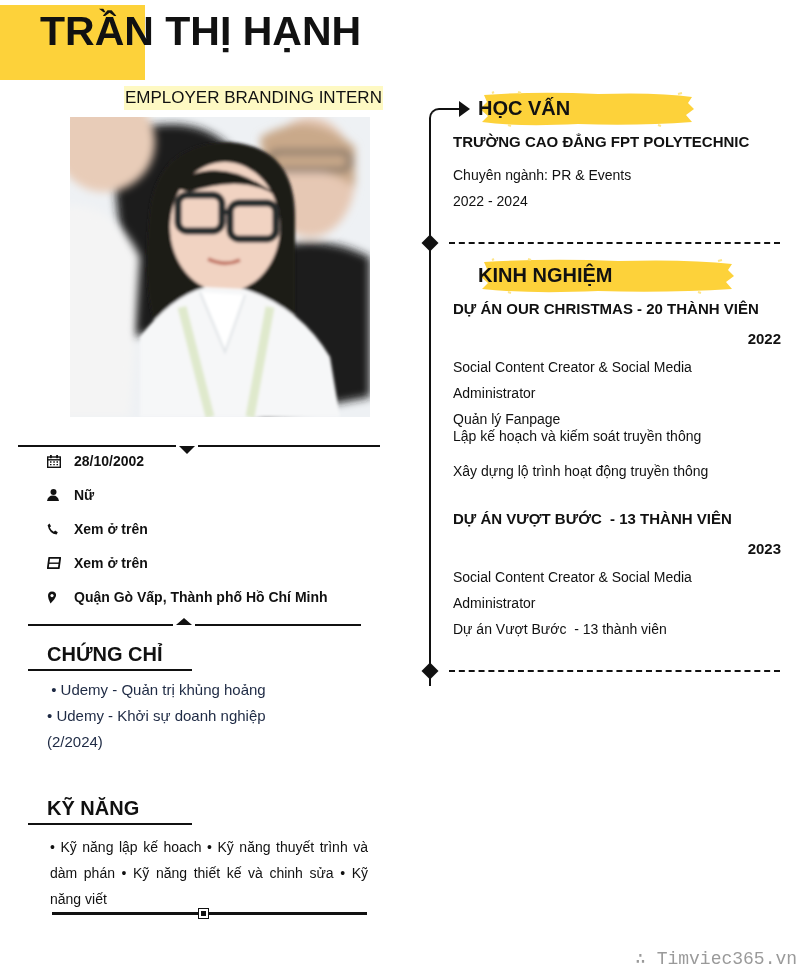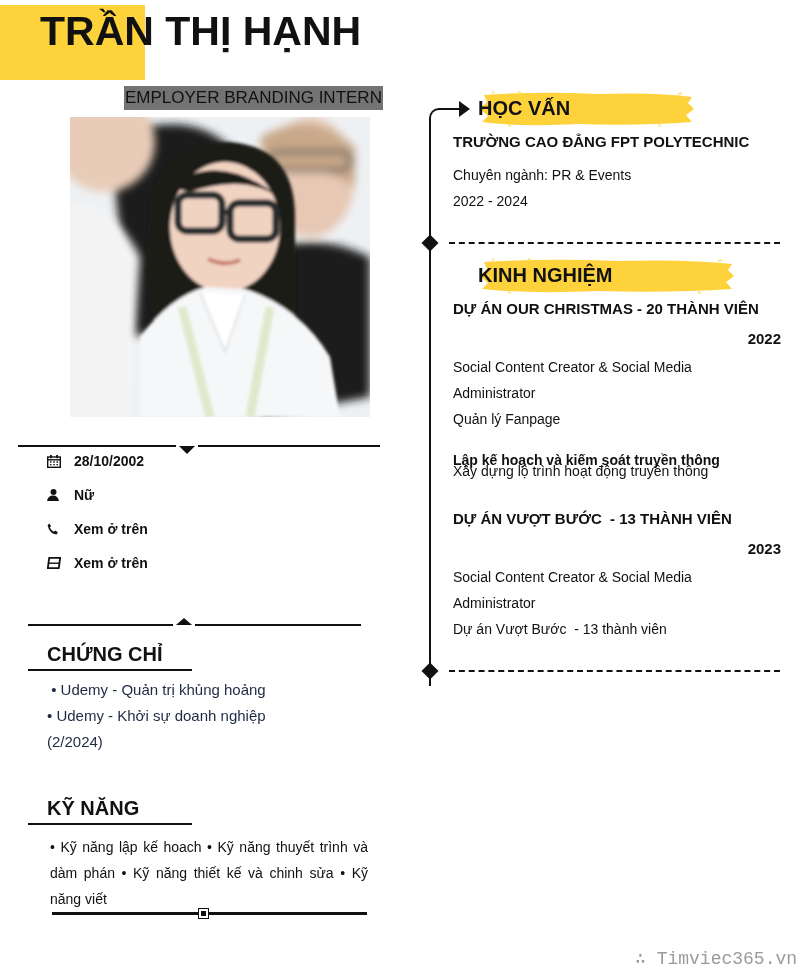--- a/index.html
+++ b/index.html
@@ -1,21 +1,21 @@
 <!DOCTYPE html>
 <html><head>
 <meta charset="utf-8">
 <style>
   * { box-sizing: border-box; margin: 0; padding: 0; }
   html, body { width: 811px; height: 971px; background: #ffffff; overflow: hidden; }
   body { position: relative; font-family: "Liberation Sans", "DejaVu Sans", sans-serif; color: #111; }
 
   .name-block { position: absolute; left: 0; top: 5px; width: 145px; height: 75px; background: #fdd23a; }
   .name { position: absolute; left: 40px; top: 8px; font-size: 41px; font-weight: bold; letter-spacing: 0px; color: #111; white-space: nowrap; }
-  .role { position: absolute; left: 124px; top: 86px; height: 24px; padding: 0 1px; background: #737373; font-size: 17px; line-height: 24px; color: #111; white-space: nowrap; }
+  .role { position: absolute; left: 124px; top: 86px; height: 24px; padding: 0 1px; background: #fef9c3; font-size: 17px; line-height: 24px; color: #111; white-space: nowrap; }
 
   .photo { position: absolute; left: 70px; top: 117px; width: 300px; height: 300px; overflow: hidden; background: #e9eef2; }
 
   .divider-top { position: absolute; left: 18px; top: 445px; width: 362px; height: 2px; background: #111; }
   .divider-top .gap { position: absolute; left: 158px; top: -1px; width: 22px; height: 4px; background: #fff; }
   .tri-down { position: absolute; left: 179px; top: 446px; width: 0; height: 0; border-left: 8px solid transparent; border-right: 8px solid transparent; border-top: 8px solid #111; }
 
   .info { position: absolute; left: 45px; top: 444px; width: 340px; font-weight: bold; }
   .info-row { display: flex; align-items: center; height: 34px; }
   .info-row .ic { width: 29px; height: 16px; display: flex; align-items: center; justify-content: flex-start; padding-left: 2px; }
@@ -139,20 +139,29 @@
   </div>
   <div class="info-row">
     <span class="ic">
       <svg width="14" height="12" viewBox="0 0 14 12">
           <path d="M2.2 0.8 H13.2 L11.8 11.2 H0.8Z" fill="none" stroke="#111" stroke-width="1.8" stroke-linejoin="round"></path>
           <path d="M1.6 6.2 L12.4 6.2" stroke="#111" stroke-width="1.4"></path>
         </svg>
     </span>
     <span class="txt">Xem ở trên</span>
   </div>
+  <div class="info-row">
+    <span class="ic">
+      <svg width="10" height="13" viewBox="0 0 10 13">
+          <path d="M5 0.5 Q9.5 0.5 9 5 Q8 8 3.5 12.5 Q1 8 1 5 Q1 0.5 5 0.5Z" fill="#111"></path>
+          <circle cx="5" cy="4.6" r="1.6" fill="#fff"></circle>
+        </svg>
+    </span>
+    <span class="txt">Quận Gò Vấp, Thành phố Hồ Chí Minh</span>
+  </div>
 </div>
 
 <div class="divider-bot">
     <div class="gap"></div>
   </div>
 <div class="tri-up"></div>
 
 <div class="sec-title" style="top:643px;">CHỨNG CHỈ</div>
 <div class="sec-line" style="top:669px;"></div>
 <div class="cert-text">
@@ -193,21 +202,21 @@
     <path d="M14 2 l2 -1 M50 1 l3 1 M240 3 l4 -1 M30 34 l3 1 M220 34 l3 1" stroke="#fde58a" stroke-width="2"></path>
   </svg>
   <div class="lbl">KINH NGHIỆM</div>
 </div>
 
 <div class="r-h" style="top:300px;">DỰ ÁN OUR CHRISTMAS - 20 THÀNH VIÊN</div>
 <div class="r-year" style="top:330px;">2022</div>
 <div class="r-t" style="top:359px;">Social Content Creator &amp; Social Media</div>
 <div class="r-t" style="top:385px;">Administrator</div>
 <div class="r-t" style="top:411px;">Quản lý Fanpage</div>
-<div class="r-t" style="top:452px;font-weight:bold;">Lập kế hoạch và kiếm soát truyền thông</div>
+<div class="r-t" style="top:428px;">Lập kế hoạch và kiếm soát truyền thông</div>
 <div class="r-t" style="top:463px;">Xây dựng lộ trình hoạt động truyền thông</div>
 
 <div class="r-h" style="top:510px; white-space:pre;">DỰ ÁN VƯỢT BƯỚC  - 13 THÀNH VIÊN</div>
 <div class="r-year" style="top:540px;">2023</div>
 <div class="r-t" style="top:569px;">Social Content Creator &amp; Social Media</div>
 <div class="r-t" style="top:595px;">Administrator</div>
 <div class="r-t" style="top:621px; white-space:pre;">Dự án Vượt Bước  - 13 thành viên</div>
 
 <div class="diamond" style="left:424px; top:665px;"></div>
 <div class="dash" style="top:670px;"></div>

